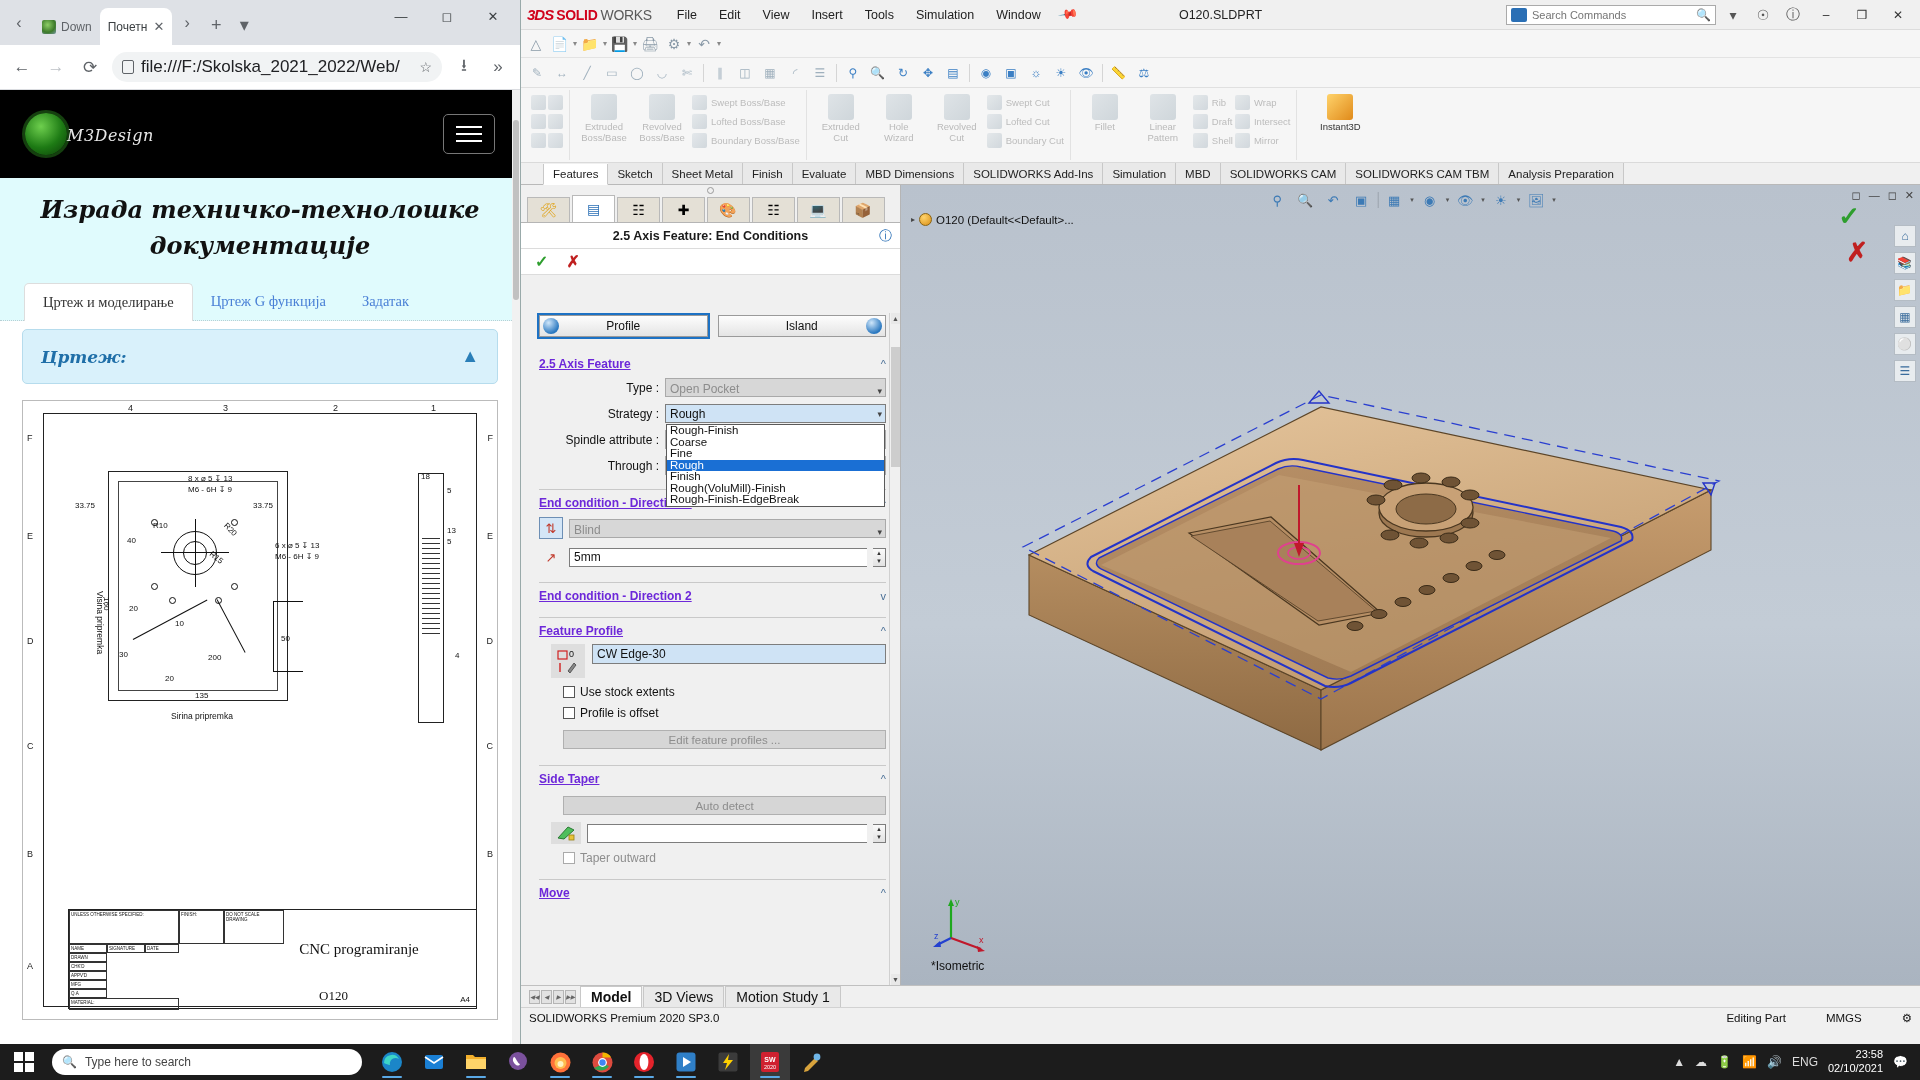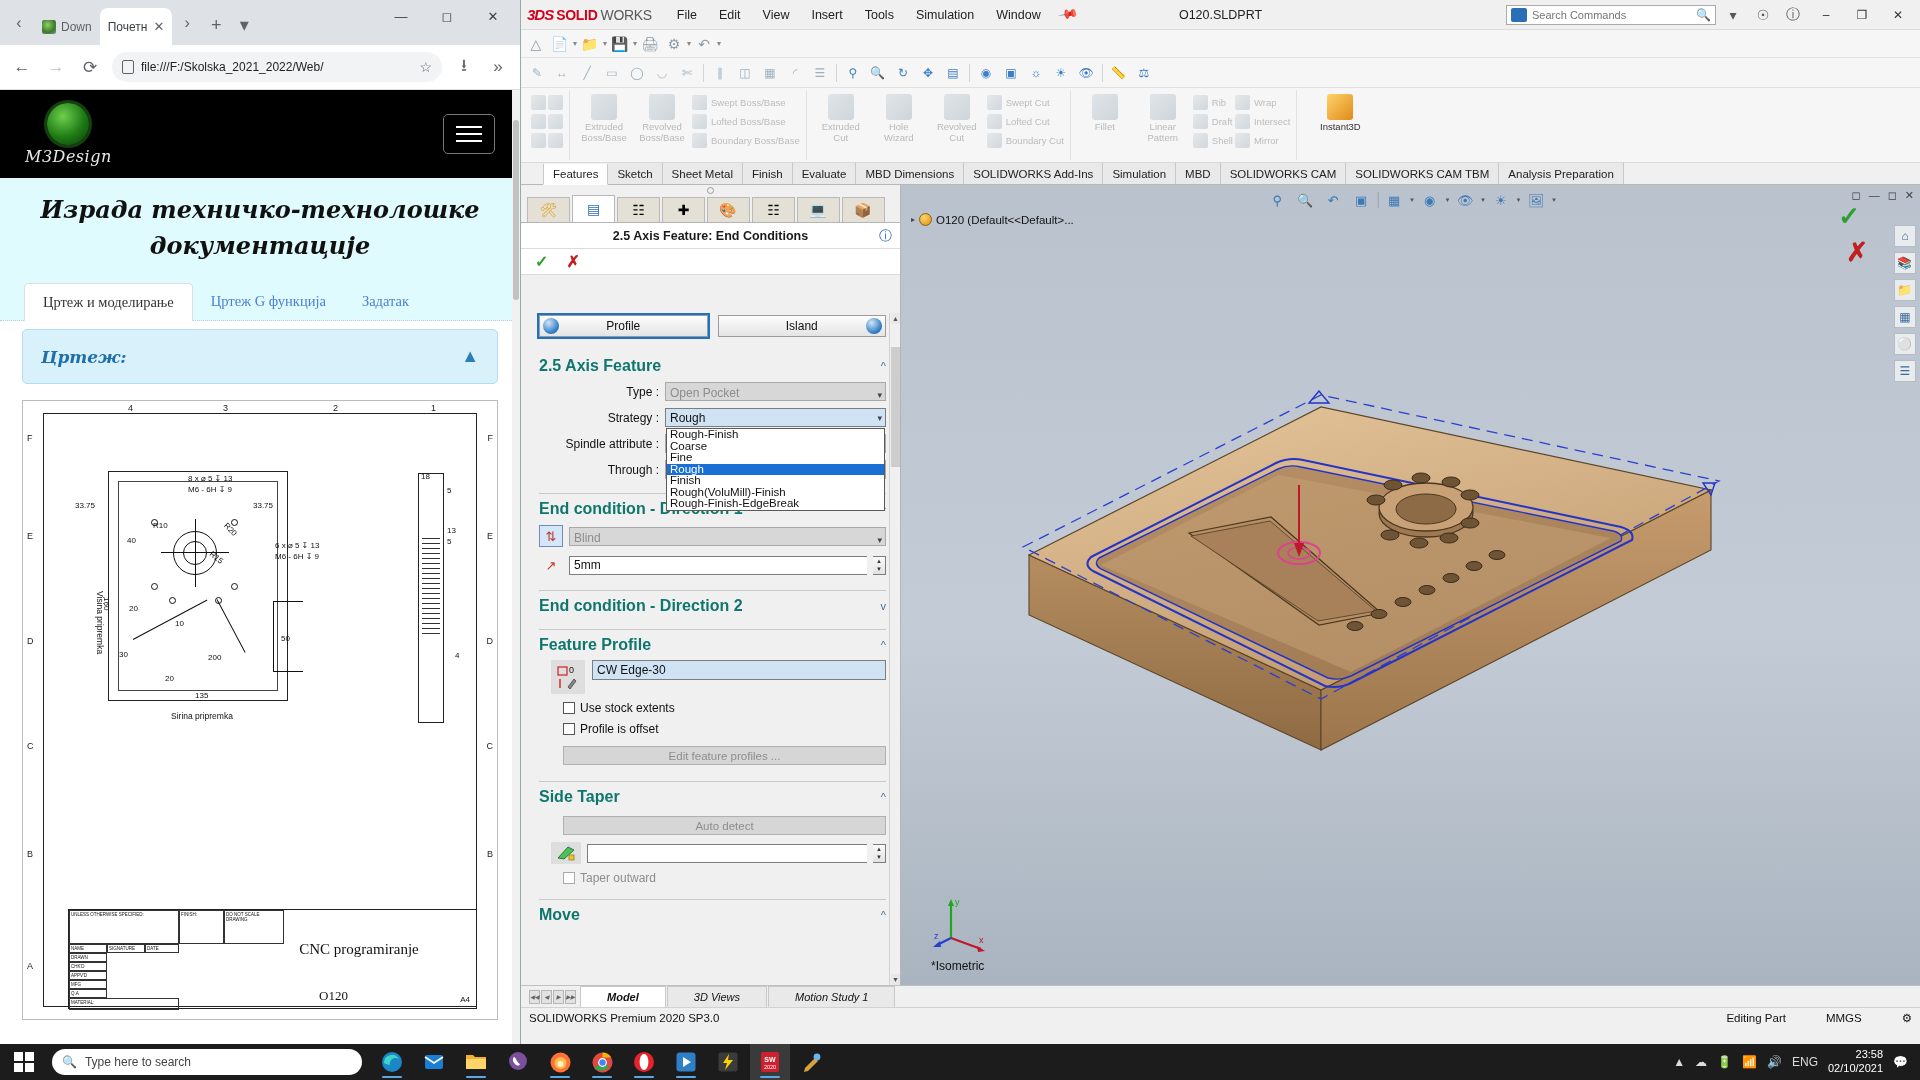--- a/index.html
+++ b/index.html
@@ -27,26 +27,26 @@
   .br-tab .cls{margin-left:6px;font-size:13px;color:#5f6368;}
   .br-newtab{width:28px;height:28px;display:flex;align-items:center;justify-content:center;font-size:18px;color:#5f6368;margin-bottom:6px;}
   .br-wctl{margin-left:auto;display:flex;align-items:flex-start;height:45px;}
   .br-wctl div{width:46px;height:32px;display:flex;align-items:center;justify-content:center;color:#3c4043;font-size:13px;}
 
   .br-urlbar{height:45px;background:#fff;display:flex;align-items:center;padding:0 6px;gap:2px;border-bottom:1px solid #dadce0;}
   .br-ibtn{width:32px;height:32px;display:flex;align-items:center;justify-content:center;color:#5f6368;font-size:17px;border-radius:50%;}
   .br-ibtn.dim{color:#bdc1c6;}
   .br-omni{flex:1;height:30px;background:#f1f3f4;border-radius:15px;display:flex;align-items:center;padding:0 10px;gap:7px;margin:0 4px;overflow:hidden;}
   .br-omni .doc{width:12px;height:14px;border:1.4px solid #5f6368;border-radius:2px;flex:0 0 12px;}
-  .br-omni .u{font-size:12px;color:#202124;white-space:nowrap;overflow:hidden;}
+  .br-omni .u{font-size:17px;color:#202124;white-space:nowrap;overflow:hidden;}
   .br-omni .star{margin-left:auto;color:#5f6368;font-size:14px;}
 
   .br-content{position:relative;height:955px;background:#fff;overflow:hidden;}
   .site-header{height:88px;background:#000;display:flex;align-items:center;justify-content:space-between;padding:0 25px;}
-  .logo-wrap{display:flex;flex-direction:column;align-items:center;}
+  .logo-wrap{display:flex;flex-direction:row;align-items:center;}
   .logo-dot{width:42px;height:42px;border-radius:50%;
      background:radial-gradient(circle at 38% 32%,#6ecf4e,#1d7a14 55%,#0c3b08 100%);
      box-shadow:0 0 0 3px #15400f;}
   .logo-txt{font-family:"DejaVu Serif",serif;font-style:italic;color:#e8e8e8;font-size:16px;margin-top:2px;letter-spacing:.5px;}
   .burger{width:52px;height:40px;border:1px solid #777;border-radius:5px;display:flex;flex-direction:column;justify-content:center;align-items:center;gap:5px;}
   .burger i{display:block;width:26px;height:2px;background:#fff;}
   .site-title{background:#e0fbfd;padding:14px 20px 18px;text-align:center;}
   .site-title h1{font-family:"DejaVu Serif",serif;font-style:italic;font-weight:700;font-size:24px;color:#111;line-height:1.5;}
   .navtabs{display:flex;align-items:flex-end;padding:0 24px;border-bottom:1px dotted #b8cfd4;background:#e0fbfd;}
   .navtab{padding:10px 18px;font-size:14.5px;color:#4a80d6;font-family:"Liberation Serif",serif;}
@@ -140,21 +140,21 @@
   .pmp-ok .ck{color:#2e9e2e;font-size:16px;font-weight:700;}
   .pmp-ok .xx{color:#c02020;font-size:16px;font-weight:700;}
   .pmp-scroll{flex:1;background:#f0f0f0;position:relative;overflow:hidden;padding:0 0 0 0;}
   .pmp-inner{padding:40px 14px 0 18px;}
   .seg{display:flex;gap:10px;margin-bottom:14px;}
   .segbtn{flex:1;height:22px;border:1px solid #9a9a9a;background:linear-gradient(#fdfdfd,#e4e4e4);display:flex;align-items:center;justify-content:center;position:relative;font-size:12px;color:#111;}
   .segbtn.sel{outline:2px solid #1d72c4;outline-offset:0;}
   .segbtn .bl{position:absolute;left:3px;width:16px;height:16px;border-radius:50%;background:radial-gradient(circle at 35% 30%,#cfe6fa,#2a78c0 70%);}
   .segbtn .bl.r{left:auto;right:3px;}
   .grouphdr{display:flex;justify-content:space-between;align-items:center;border-top:1px solid #c9c9c9;padding-top:6px;margin-top:6px;}
-  .grouphdr .g{font-size:16px;font-weight:700;color:#0f766e;}
+  .grouphdr .g{font-size:12px;font-weight:700;color:#6d28d9;text-decoration:underline;}
   .grouphdr .c{font-size:11px;color:#4a6f96;}
   .frow{display:flex;align-items:center;margin-top:7px;gap:6px;}
   .flab{width:120px;text-align:right;font-size:12px;color:#111;}
   .fctrl{flex:1;height:19px;border:1px solid #7d7d7d;background:#fff;display:flex;align-items:center;padding:0 4px;font-size:12px;color:#111;position:relative;}
   .fctrl.dis{background:#d7d7d7;color:#8d8d8d;border-color:#a9a9a9;align-items:flex-end;}
   .fctrl.blue{background:#cfe3f5;}
   .fctrl .cv{position:absolute;right:3px;color:#444;font-size:9px;}
   .dd-open{position:absolute;left:0;top:19px;width:100%;background:#fff;border:1px solid #5a5a5a;z-index:40;}
   .dd-open div{height:11.5px;line-height:11.5px;font-size:11.5px;padding:0 3px;color:#111;white-space:nowrap;}
   .dd-open div.sel{background:#1a6fd4;color:#fff;}
@@ -188,21 +188,21 @@
   .bigx{position:absolute;right:52px;top:52px;color:#c02020;font-size:26px;font-weight:700;}
   .triad{position:absolute;left:30px;bottom:32px;width:60px;height:60px;}
   .view-lbl{position:absolute;left:30px;bottom:12px;font-size:12px;color:#111;}
 
   
   .part{position:absolute;left:120px;top:110px;width:700px;height:470px;}
 
   .sw-bottabs{height:22px;background:#f0f0f0;display:flex;align-items:stretch;border-top:1px solid #c0c0c0;padding-left:4px;}
   .navbtns{display:flex;align-items:center;gap:1px;padding:0 4px;}
   .navbtns i{width:11px;height:14px;border:1px solid #b5b5b5;background:#e2e2e2;display:flex;align-items:center;justify-content:center;font-size:6px;color:#666;}
-  .btab{padding:0 26px;display:flex;align-items:center;font-size:11px;color:#111;border:1px solid #c8c8c8;border-bottom:none;background:#e9e9e9;margin-right:1px;font-style:italic;}
+  .btab{padding:0 10px;display:flex;align-items:center;font-size:14px;color:#111;border:1px solid #c8c8c8;border-bottom:none;background:#e9e9e9;margin-right:1px;}
   .btab.active{background:#fff;font-weight:700;}
   .sw-status{height:20px;background:#f0f0f0;border-top:1px solid #d2d2d2;display:flex;align-items:center;padding:0 8px;font-size:11.5px;color:#111;}
   .sw-status .r{margin-left:auto;display:flex;gap:40px;align-items:center;}
 
   
   .taskbar{position:absolute;left:0;bottom:0;width:1920px;height:36px;background:#1c1c1c;display:flex;align-items:center;}
   .tb-start{width:48px;height:36px;display:flex;align-items:center;justify-content:center;}
   .tb-start i{display:grid;grid-template-columns:9px 9px;grid-template-rows:9px 9px;gap:2px;}
   .tb-start i b{background:#fff;display:block;}
   .tb-search{width:310px;height:26px;background:#fff;border-radius:13px;display:flex;align-items:center;padding:0 10px;gap:8px;margin-left:4px;}

